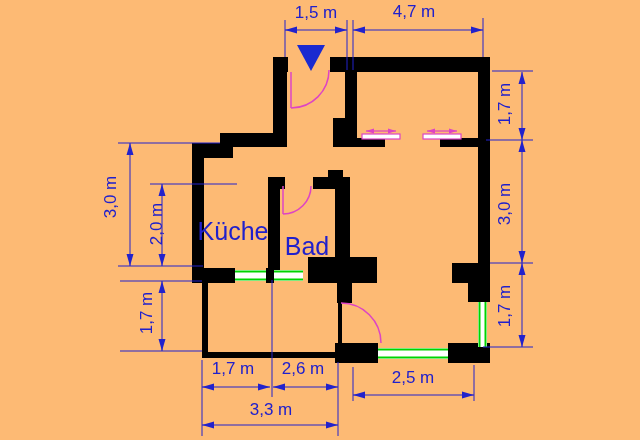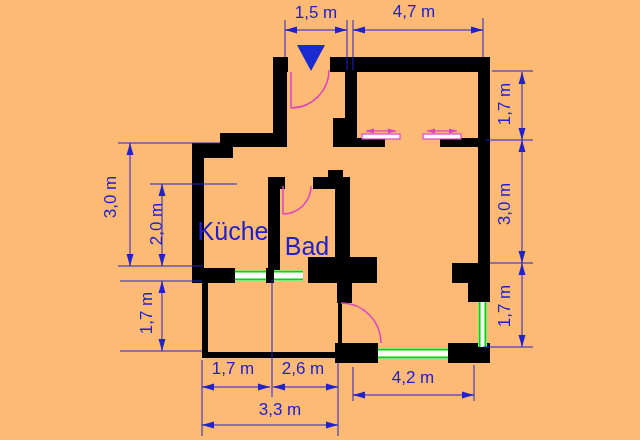--- a/index.html
+++ b/index.html
@@ -13,21 +13,21 @@
   #L-top1{left:316px;top:12px}
   #L-top2{left:414px;top:11px}
   #L-r1{left:504px;top:104px}
   #L-r2{left:504px;top:204px}
   #L-r3{left:504px;top:306px}
   #L-l1{left:110px;top:197px}
   #L-l2{left:156px;top:224px}
   #L-l3{left:146px;top:313px}
   #L-b1{left:233px;top:368px}
   #L-b2{left:303px;top:368px}
-  #L-b3{left:280px;top:409px}
+  #L-b3{left:271px;top:409px}
   #L-b4{left:413px;top:377px}
   #L-k{left:233px;top:231px}
   #L-bad{left:307px;top:246px}
 </style>
 </head>
 <body>
 
 <div id="stage">
   <svg id="plan" width="640" height="440" viewBox="0 0 640 440">
       <rect x="273" y="57" width="15" height="15" fill="#000000"></rect>
@@ -143,16 +143,16 @@
   <div class="lbl" id="L-top2">4,7 m</div>
   <div class="lbl rot" id="L-r1">1,7 m</div>
   <div class="lbl rot" id="L-r2">3,0 m</div>
   <div class="lbl rot" id="L-r3">1,7 m</div>
   <div class="lbl rot" id="L-l1">3,0 m</div>
   <div class="lbl rot" id="L-l2">2,0 m</div>
   <div class="lbl rot" id="L-l3">1,7 m</div>
   <div class="lbl" id="L-b1">1,7 m</div>
   <div class="lbl" id="L-b2">2,6 m</div>
   <div class="lbl" id="L-b3">3,3 m</div>
-  <div class="lbl" id="L-b4">4,2 m</div>
+  <div class="lbl" id="L-b4">2,5 m</div>
   <div class="lbl room" id="L-k">Küche</div>
   <div class="lbl room" id="L-bad">Bad</div>
 </div>
 
 </body></html>

